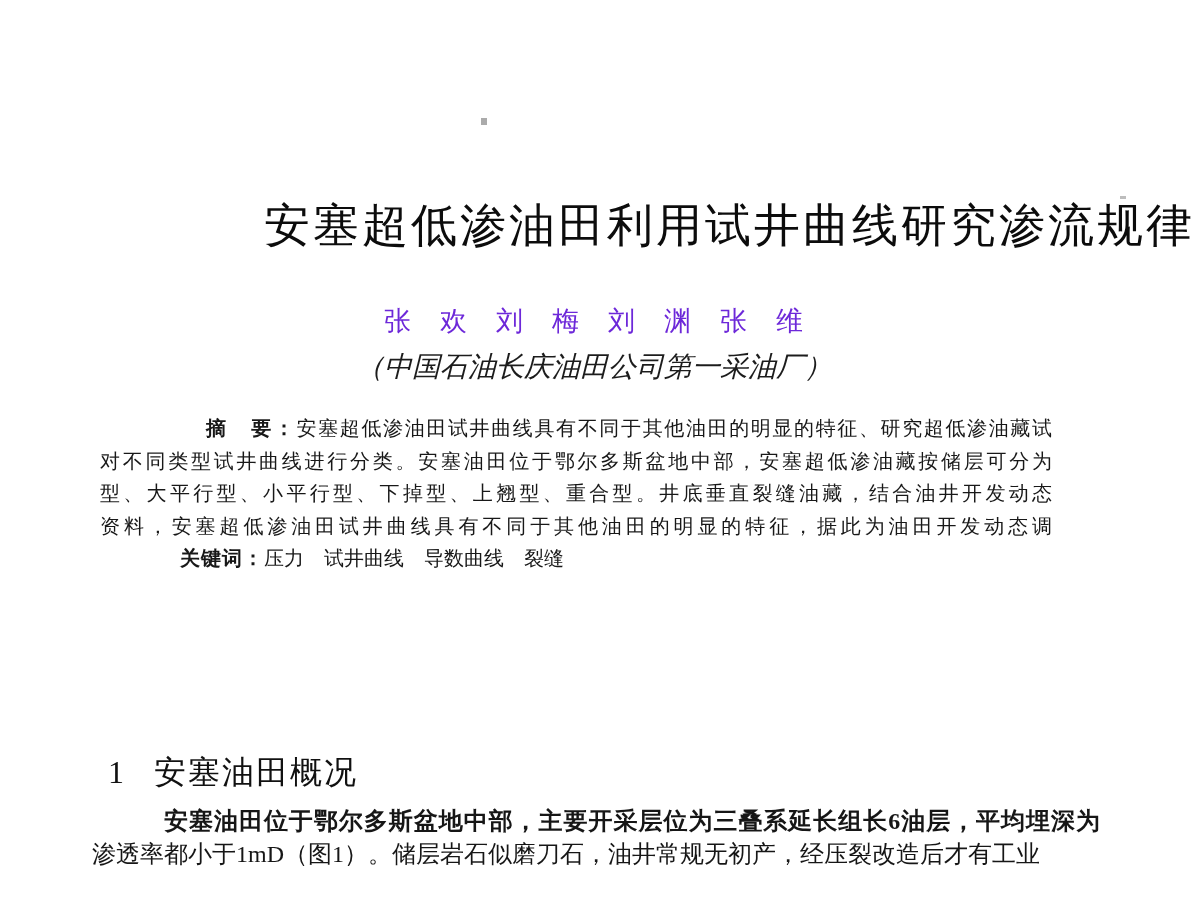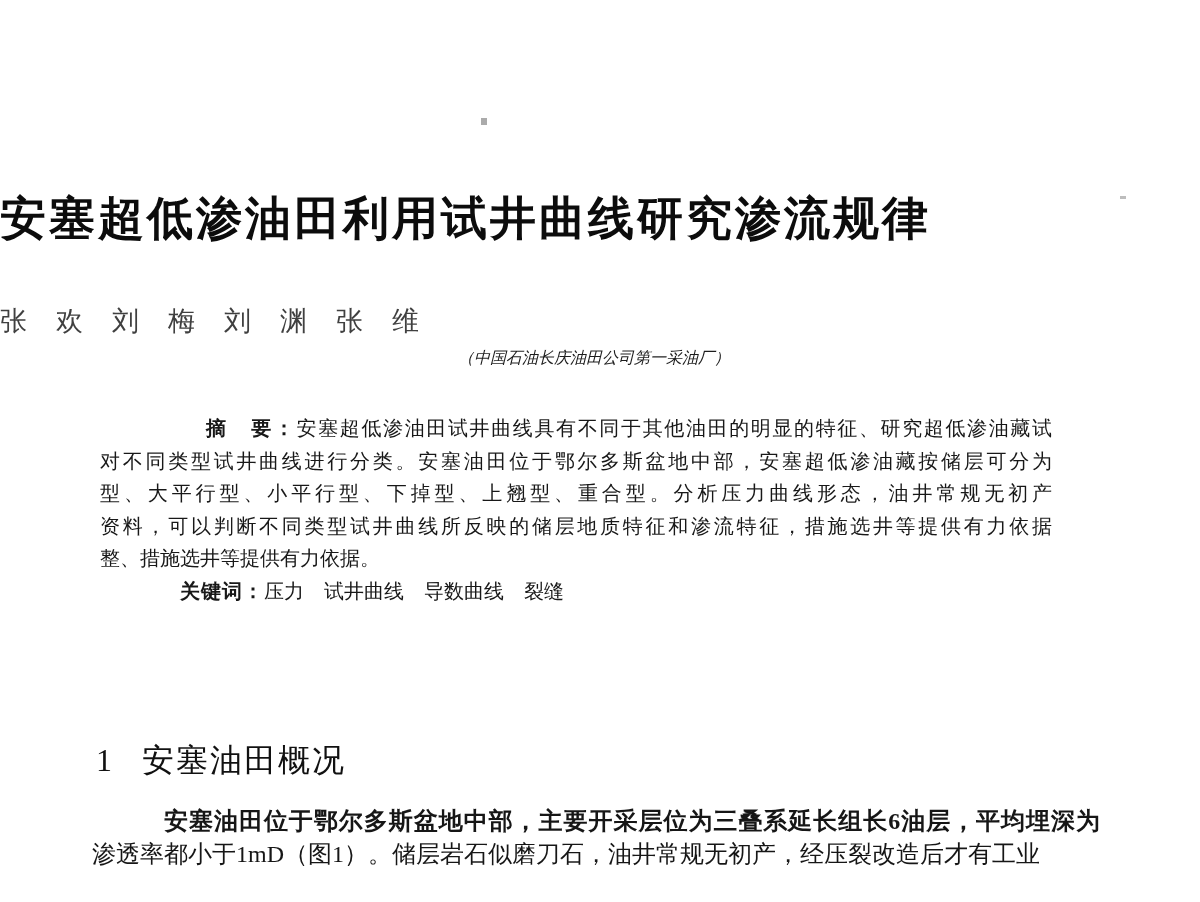--- a/index.html
+++ b/index.html
@@ -11,55 +11,55 @@
   .page {
     position: relative; width: 1200px; height: 902px;
     background: #ffffff; color: #151515;
   }
   
   .speck { position: absolute; display: block; }
   .speck.s1 { left: 481px; top: 118px; width: 6px; height: 7px; background: #8f8f8f; opacity: .75; }
   .speck.s2 { left: 1120px; top: 196px; width: 6px; height: 3px; background: #bdbdbd; }
 
   .title {
-    position: absolute; top: 188px; left: 0; width: 1188px; margin: 0;
-    text-align: left;
+    position: absolute; top: 188px; left: 0; width: 1188px; margin: 7px;
+    text-align: right;
     font-family: "Liberation Sans", "DejaVu Sans", sans-serif;
-    font-weight: 700; font-size: 46px; letter-spacing: 3px; color: #0c0c0c;
+    font-weight: 400; font-size: 46px; letter-spacing: 3px; color: #0c0c0c;
     white-space: nowrap;
   }
   .authors {
     position: absolute; top: 303px; left: 0; width: 1188px;
-    text-align: left; font-size: 27px; letter-spacing: 1px; color: #404040;
+    text-align: center; font-size: 27px; letter-spacing: 1px; color: #6d28d9;
     white-space: nowrap;
   }
   .affiliation {
     position: absolute; top: 348px; left: 0; width: 1188px;
-    text-align: center; font-size: 16px; font-style: italic; color: #1c1c1c;
+    text-align: center; font-size: 28px; font-style: italic; color: #1c1c1c;
     white-space: nowrap;
   }
 
   .abstract {
     position: absolute; top: 412px; left: 100px; width: 952px;
     font-size: 20px; color: #181818;
   }
   .abs-line {
     box-sizing: border-box; width: 100%;
     height: 32.5px; line-height: 32.5px; overflow: hidden;
   }
   .abs-line.fill { text-align: justify; text-align-last: justify; }
   .abs-line.first { padding-left: 106px; }
   .abs-line.keywords { padding-left: 80px; margin-top: 0; }
   .label {
     font-family: "Liberation Sans", "DejaVu Sans", sans-serif;
     font-weight: 700; letter-spacing: 1px;
   }
 
   .sec-heading {
-    position: absolute; top: 739px; left: 96px; margin: 0;
+    position: absolute; top: 739px; left: 96px; margin: 12px;
     font-size: 32px; font-weight: 400; letter-spacing: 2px; color: #111;
     white-space: nowrap;
   }
   .sec-num { display: inline-block; margin-right: 28px; }
 
   .body-para {
     position: absolute; top: 805px; left: 92px; width: 1008px;
     font-size: 24px; color: #161616;
   }
   .body-line {
@@ -80,23 +80,22 @@
 
   <div class="authors">张　欢　刘　梅　刘　渊　张　维</div>
 
   <div class="affiliation">（中国石油长庆油田公司第一采油厂）</div>
 
   <section class="abstract">
     <div class="abs-line first fill">
       <span class="label">摘　要：</span><span>安塞超低渗油田试井曲线具有不同于其他油田的明显的特征、研究超低渗油藏试</span>
     </div>
     <div class="abs-line fill">对不同类型试井曲线进行分类。安塞油田位于鄂尔多斯盆地中部，安塞超低渗油藏按储层可分为</div>
-    <div class="abs-line fill">型、大平行型、小平行型、下掉型、上翘型、重合型。分析压力曲线形态，油井常规无初产</div>
-    <div class="abs-line fill">资料，可以判断不同类型试井曲线所反映的储层地质特征和渗流特征，措施选井等提供有力依据</div>
-    <div class="abs-line">整、措施选井等提供有力依据。</div>
+    <div class="abs-line fill">型、大平行型、小平行型、下掉型、上翘型、重合型。井底垂直裂缝油藏，结合油井开发动态</div>
+    <div class="abs-line fill">资料，安塞超低渗油田试井曲线具有不同于其他油田的明显的特征，据此为油田开发动态调</div>
     <div class="abs-line keywords">
       <span class="label">关键词：</span><span>压力　试井曲线　导数曲线　裂缝</span>
     </div>
   </section>
 
   <h2 class="sec-heading">
     <span class="sec-num">1</span><span>安塞油田概况</span>
   </h2>
 
   <div class="body-para">

